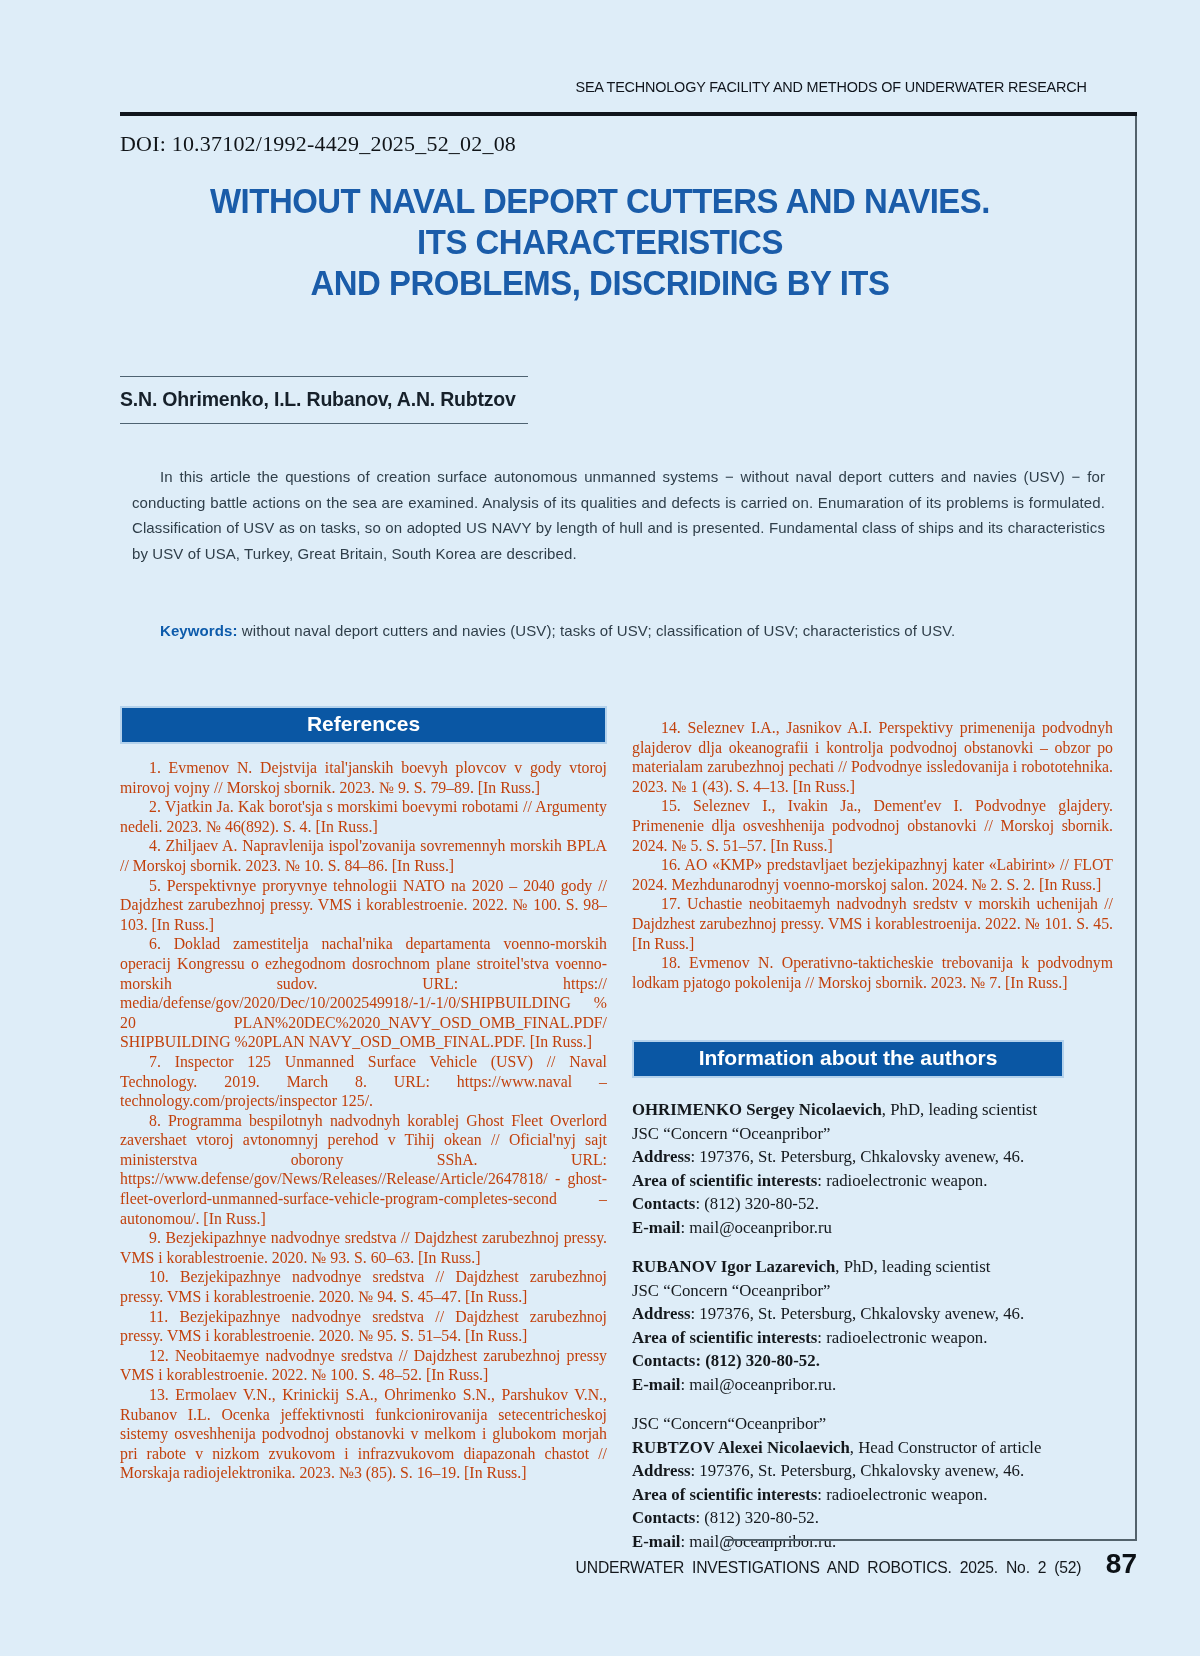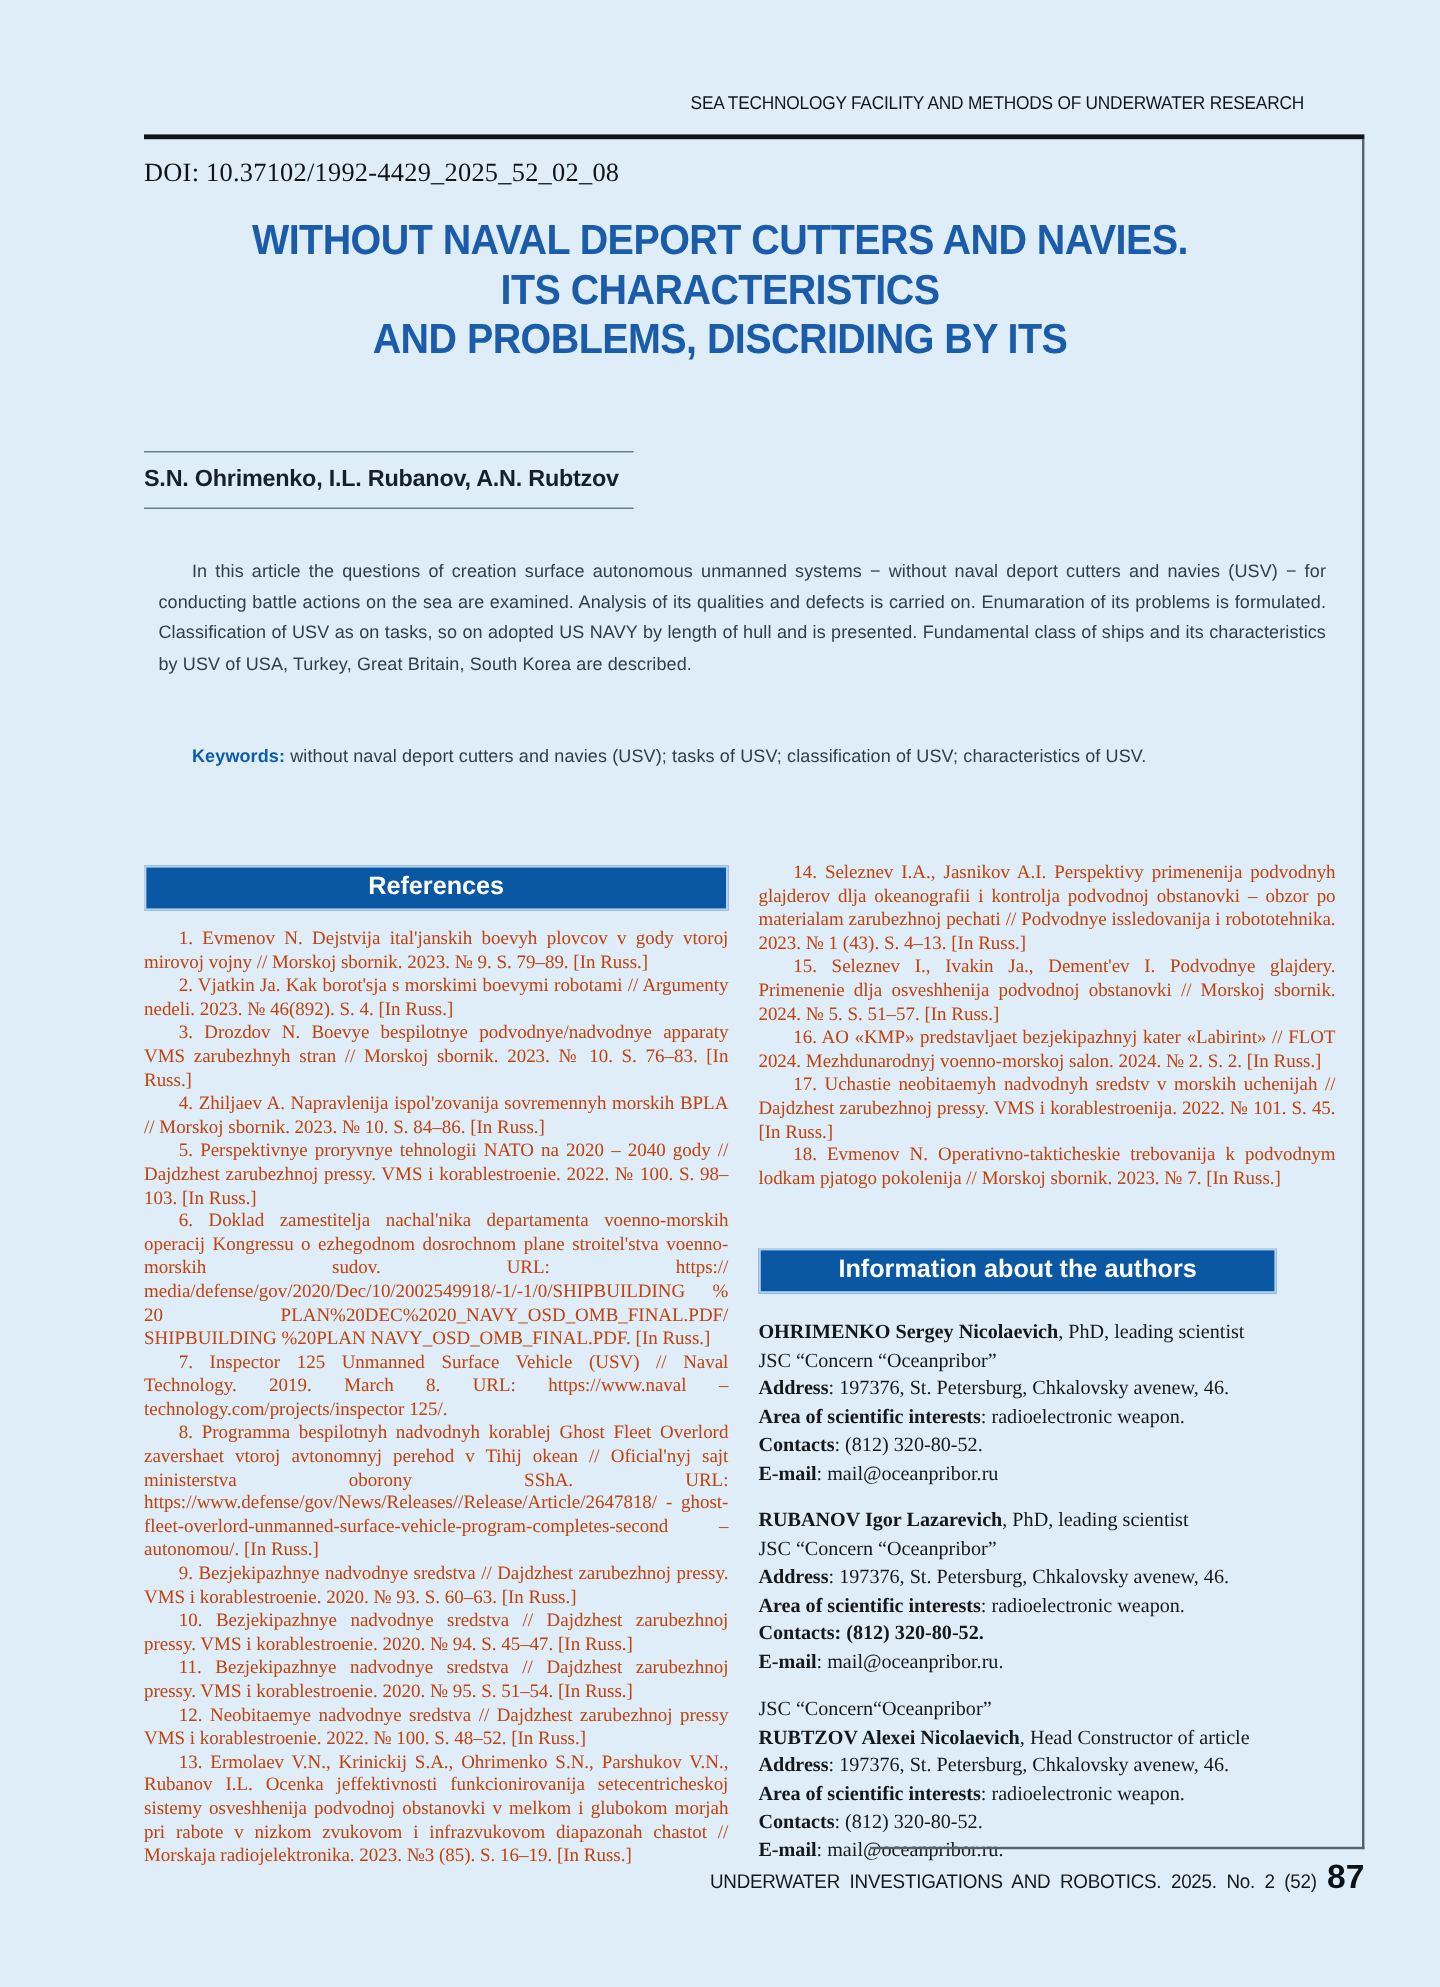--- a/index.html
+++ b/index.html
@@ -34,34 +34,34 @@
   }
   .abstract { top:452px; }
   .keywords { top:606px; }
   .keywords b { color:#0d5bab; }
   .columns { position:absolute; left:120px; top:706px; width:993px; display:flex; }
   .col-left { width:487px; }
   .col-right { width:481px; margin-left:25px; }
   .bar {
     box-sizing:border-box; width:100%; background:#0a57a4; border:2px solid #b4d2ec;
     color:#ffffff; font-family:"Liberation Sans", sans-serif; font-weight:bold; font-size:21px;
-    text-align:center; padding:4px 0 6px;margin-top:15px;
+    text-align:center; padding:4px 0 6px;
   }
   .bar-info { width:432px; margin-top:16px; }
   .refs { margin-top:14px; }
   .refs-right { margin-top:12px; height:306px; overflow:hidden; }
   .refs p { margin:0; font-size:15.8px; line-height:19.6px; text-align:justify; text-indent:29px; color:#c2410c; }
   .authors-info { margin-top:20px; width:462px; font-size:16.8px; line-height:23.5px; color:#14181c; }
   .author-entry { margin-bottom:16px; }
   .author-entry p { margin:0; }
   .author-entry .bold-line { font-weight:bold; }
   .footer-rule { position:absolute; left:725px; top:1539px; width:412px; height:2px; background:#53626c; }
   .footer-row {
     position:absolute; top:1548px; left:430px; width:707px;
-    display:flex; justify-content:flex-end; align-items:baseline; gap:8px;
+    display:flex; justify-content:flex-end; align-items:baseline; gap:24px;
   }
   .footer-text {
     font-family:"Liberation Sans", sans-serif; font-size:16.5px; color:#14181c;
     word-spacing:4px; letter-spacing:-0.2px; transform:scaleX(0.95); transform-origin:100% 50%;
   }
   .page-number { font-family:"Liberation Sans", sans-serif; font-weight:bold; font-size:28px; color:#0c1116; }
 </style>
 </head>
 <body>
 
@@ -86,21 +86,20 @@
   <p class="abstract">In this article the questions of creation surface autonomous unmanned systems − without naval deport cutters and navies (USV) − for conducting battle actions on the sea are examined. Analysis of its qualities and defects is carried on. Enumaration of its problems is formulated. Classification of USV as on tasks, so on adopted US NAVY by length of hull and is presented. Fundamental class of ships and its characteristics by USV of USA, Turkey, Great Britain, South Korea are described.</p>
 
   <p class="keywords"><b>Keywords:</b><span> without naval deport cutters and navies (USV); tasks of USV; classification of USV; characteristics of USV.</span></p>
 
   <div class="columns">
     <div class="col-left">
       <div class="bar">References</div>
       <div class="refs" id="refs-left">
           <p>1. Evmenov N. Dejstvija ital'janskih boevyh plovcov v gody vtoroj mirovoj vojny // Morskoj sbornik. 2023. № 9. S. 79–89. [In Russ.]</p>
           <p>2. Vjatkin Ja. Kak borot'sja s morskimi boevymi robotami // Argumenty nedeli. 2023. № 46(892). S. 4. [In Russ.]</p>
-          <p>3. Drozdov N. Boevye bespilotnye podvodnye/nadvodnye apparaty VMS zarubezhnyh stran // Morskoj sbornik. 2023. № 10. S. 76–83. [In Russ.]</p>
           <p>4. Zhiljaev A. Napravlenija ispol'zovanija sovremennyh morskih BPLA // Morskoj sbornik. 2023. № 10. S. 84–86. [In Russ.]</p>
           <p>5. Perspektivnye proryvnye tehnologii NATO na 2020 – 2040 gody // Dajdzhest zarubezhnoj pressy. VMS i korablestroenie. 2022. № 100. S. 98–103. [In Russ.]</p>
           <p>6. Doklad zamestitelja nachal'nika departamenta voenno-morskih operacij Kongressu o ezhegodnom dosrochnom plane stroitel'stva voenno-morskih sudov. URL: https:// media/defense/gov/2020/Dec/10/2002549918/-1/-1/0/SHIPBUILDING % 20 PLAN%20DEC%2020_NAVY_OSD_OMB_FINAL.PDF/ SHIPBUILDING %20PLAN NAVY_OSD_OMB_FINAL.PDF. [In Russ.]</p>
           <p>7. Inspector 125 Unmanned Surface Vehicle (USV) // Naval Technology. 2019. March 8. URL: https://www.naval – technology.com/projects/inspector 125/.</p>
           <p>8. Programma bespilotnyh nadvodnyh korablej Ghost Fleet Overlord zavershaet vtoroj avtonomnyj perehod v Tihij okean // Oficial'nyj sajt ministerstva oborony SShA. URL: https://www.defense/gov/News/Releases//Release/Article/2647818/ - ghost-fleet-overlord-unmanned-surface-vehicle-program-completes-second –autonomou/. [In Russ.]</p>
           <p>9. Bezjekipazhnye nadvodnye sredstva // Dajdzhest zarubezhnoj pressy. VMS i korablestroenie. 2020. № 93. S. 60–63. [In Russ.]</p>
           <p>10. Bezjekipazhnye nadvodnye sredstva // Dajdzhest zarubezhnoj pressy. VMS i korablestroenie. 2020. № 94. S. 45–47. [In Russ.]</p>
           <p>11. Bezjekipazhnye nadvodnye sredstva // Dajdzhest zarubezhnoj pressy. VMS i korablestroenie. 2020. № 95. S. 51–54. [In Russ.]</p>
           <p>12. Neobitaemye nadvodnye sredstva // Dajdzhest zarubezhnoj pressy VMS i korablestroenie. 2022. № 100. S. 48–52. [In Russ.]</p>
           <p>13. Ermolaev V.N., Krinickij S.A., Ohrimenko S.N., Parshukov V.N., Rubanov I.L. Ocenka jeffektivnosti funkcionirovanija setecentricheskoj sistemy osveshhenija podvodnoj obstanovki v melkom i glubokom morjah pri rabote v nizkom zvukovom i infrazvukovom diapazonah chastot // Morskaja radiojelektronika. 2023. №3 (85). S. 16–19. [In Russ.]</p>

